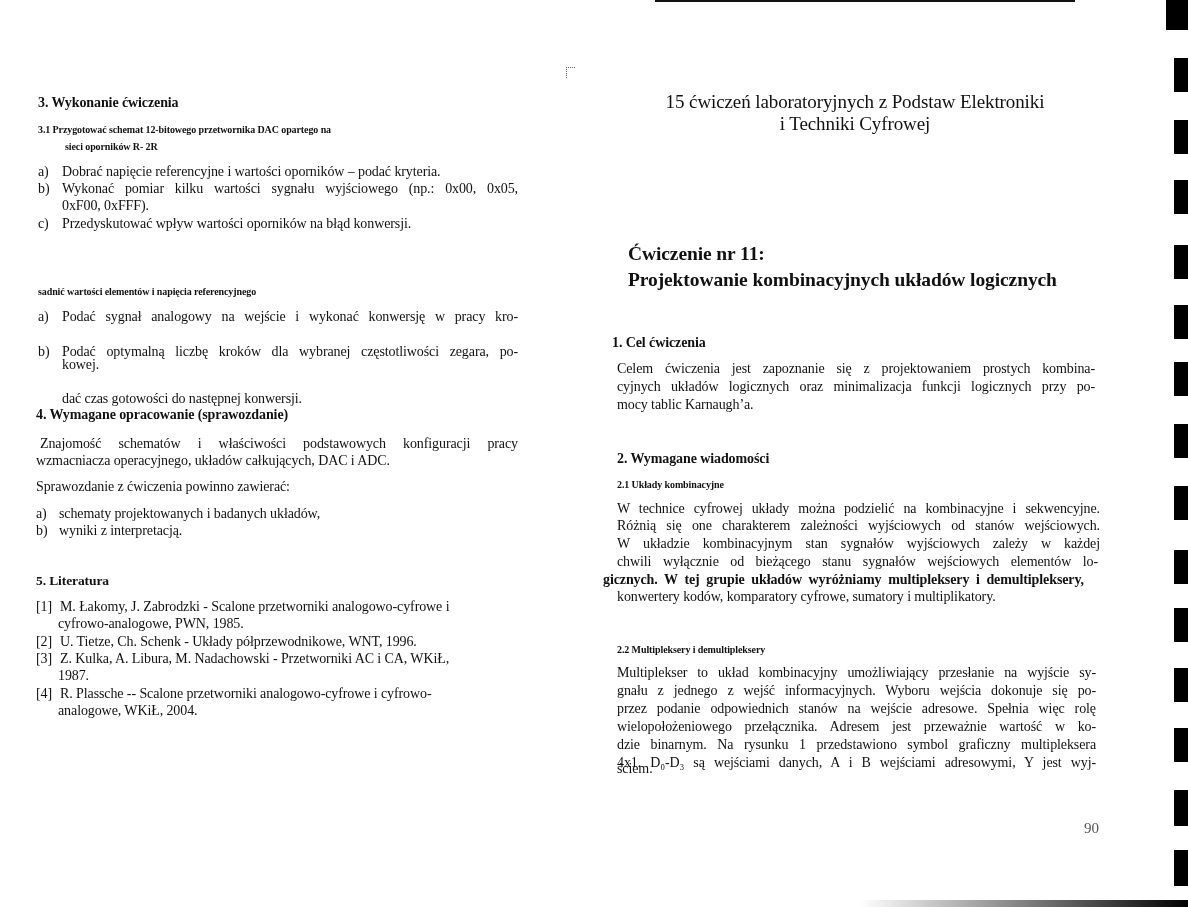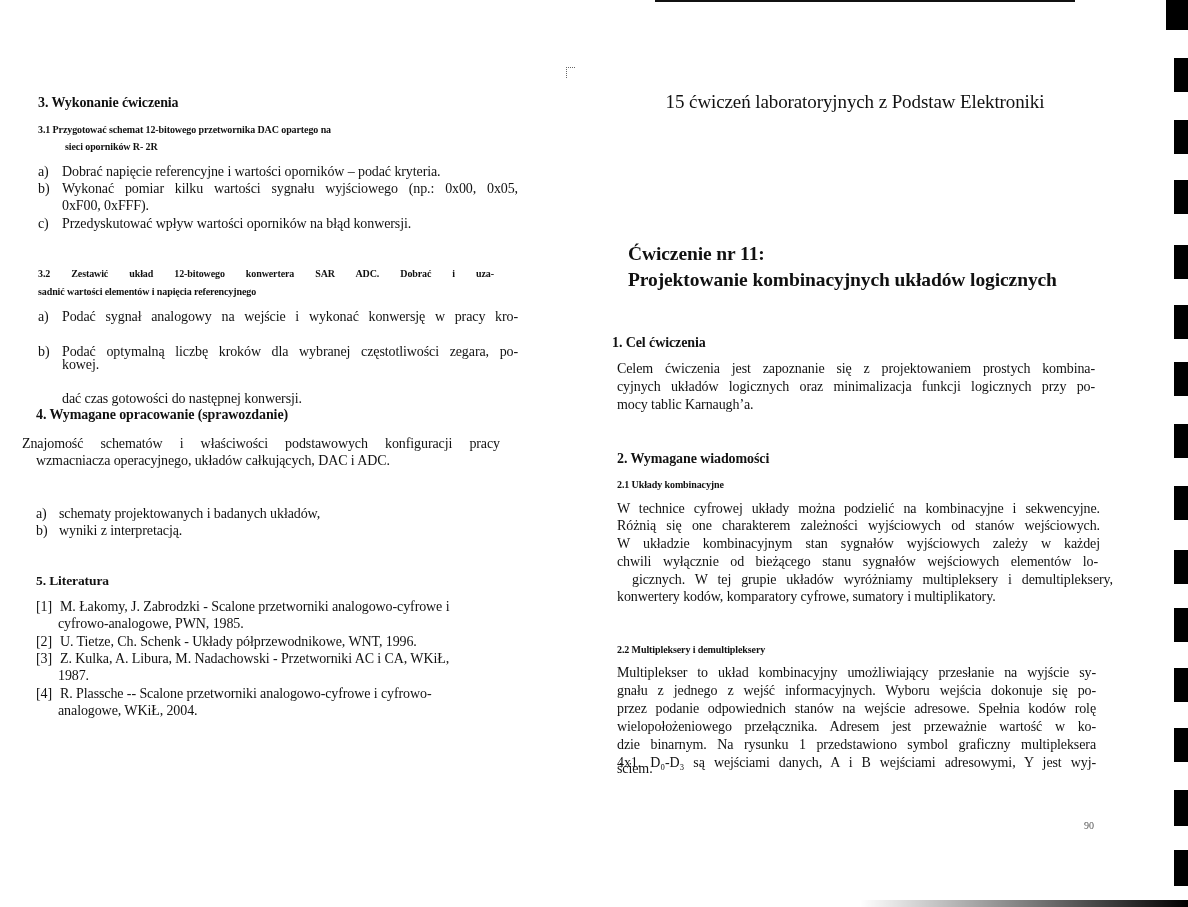--- a/index.html
+++ b/index.html
@@ -77,21 +77,21 @@
       position: absolute;
       left: 566px;
       top: 67px;
       width: 8px;
       height: 10px;
       border-top: 1px dotted #666;
       border-left: 1px dotted #666;
     }
     .page-number {
       position: absolute;
-      font-size: 10px;
+      font-size: 15px;
       color: #555;
     }
   </style>
 </head>
 <body>
 
 <div id="left-page" class="page">
 
   <div class="line h-sec" style="left:38px; top:94px;">3. Wykonanie ćwiczenia</div>
 
@@ -105,46 +105,44 @@
     <div class="line" style="left:38px; top:180px;">b)</div>
     <div class="line" style="left:62px; top:180px; width:456px;">
       <span class="justify">Wykonać pomiar kilku wartości sygnału wyjściowego (np.: 0x00, 0x05,</span>
     </div>
     <div class="line" style="left:62px; top:197px;">0xF00, 0xFFF).</div>
 
     <div class="line" style="left:38px; top:215px;">c)</div>
     <div class="line" style="left:62px; top:215px;">Przedyskutować wpływ wartości oporników na błąd konwersji.</div>
   </div>
 
-  <div class="line h-sub" style="left:38px; top:265px; width:456px;">
-    <span class="justify">3.2 Zestawić układ 12-bitowego konwertera SAR ADC. Dobrać i uza-</span>
-  </div>
   <div class="line h-sub" style="left:38px; top:283px;">sadnić wartości elementów i napięcia referencyjnego</div>
 
   <div>
     <div class="line" style="left:38px; top:308px;">a)</div>
     <div class="line" style="left:62px; top:308px; width:456px;">
       <span class="justify">Podać sygnał analogowy na wejście i wykonać konwersję w pracy kro-</span>
     </div>
     <div class="line" style="left:62px; top:325px;margin-top:31px;">kowej.</div>
 
     <div class="line" style="left:38px; top:343px;">b)</div>
     <div class="line" style="left:62px; top:343px; width:456px;">
       <span class="justify">Podać optymalną liczbę kroków dla wybranej częstotliwości zegara, po-</span>
     </div>
     <div class="line" style="left:62px; top:350px;margin-top:40px;">dać czas gotowości do następnej konwersji.</div>
   </div>
 
   <div class="line h-sec" style="left:36px; top:406px;">4. Wymagane opracowanie (sprawozdanie)</div>
 
-  <div class="line" style="left:22px; top:435px; width:478px;">
+  <div class="line" style="left:40px; top:435px; width:478px;">
     <span class="justify">Znajomość schematów i właściwości podstawowych konfiguracji pracy</span>
   </div>
   <div class="line" style="left:36px; top:452px;">wzmacniacza operacyjnego, układów całkujących, DAC i ADC.</div>
 
+  <div class="line" style="left:36px; top:478px;">Sprawozdanie z ćwiczenia powinno zawierać:</div>
 
   <div>
     <div class="line" style="left:36px; top:505px;">a)</div>
     <div class="line" style="left:59px; top:505px;">schematy projektowanych i badanych układów,</div>
     <div class="line" style="left:36px; top:522px;">b)</div>
     <div class="line" style="left:59px; top:522px;">wyniki  z interpretacją.</div>
   </div>
 
   <div class="line h-sec" style="left:36px; top:572px; font-size:13.5px;">5. Literatura</div>
 
@@ -162,20 +160,21 @@
 
     <div class="line" style="left:36px; top:685px;">[4]</div>
     <div class="line" style="left:60px; top:685px;">R. Plassche -- Scalone przetworniki analogowo-cyfrowe i cyfrowo-</div>
     <div class="line" style="left:58px; top:702px;">analogowe, WKiŁ, 2004.</div>
   </div>
 </div>
 
 <div id="right-page" class="page">
 
   <div class="line header-title" style="top:90px;">15 ćwiczeń laboratoryjnych z Podstaw Elektroniki</div>
+  <div class="line header-title" style="top:112px;">i Techniki Cyfrowej</div>
 
   <div class="line ex-title" style="left:68px; top:242px;">Ćwiczenie nr 11:</div>
   <div class="line ex-title" style="left:68px; top:268px;">Projektowanie kombinacyjnych układów logicznych</div>
 
   <div class="line h-sec" style="left:52px; top:334px;">1. Cel ćwiczenia</div>
   <div>
     <div class="line" style="left:57px; top:360px; width:478px;">
         <span class="justify">Celem ćwiczenia jest zapoznanie się z projektowaniem prostych kombina-</span>
       </div>
     <div class="line" style="left:57px; top:378px; width:478px;">
@@ -193,37 +192,37 @@
       </div>
     <div class="line" style="left:57px; top:517px; width:483px;">
         <span class="justify">Różnią się one charakterem zależności wyjściowych od stanów wejściowych.</span>
       </div>
     <div class="line" style="left:57px; top:535px; width:483px;">
         <span class="justify">W układzie kombinacyjnym stan sygnałów wyjściowych zależy w każdej</span>
       </div>
     <div class="line" style="left:57px; top:553px; width:481px;">
         <span class="justify">chwili wyłącznie od bieżącego stanu sygnałów wejściowych elementów lo-</span>
       </div>
-    <div class="line" style="left:72px; top:571px; width:481px;">
+    <div class="line" style="left:43px; top:571px; width:481px;font-weight:bold;">
         <span class="justify">gicznych. W tej grupie układów wyróżniamy multipleksery i demultipleksery,</span>
       </div>
     <div class="line" style="left:57px; top:588px;">konwertery kodów, komparatory cyfrowe, sumatory i multiplikatory.</div>
   </div>
 
   <div class="line h-sub" style="left:57px; top:641px;">2.2 Multipleksery i demultipleksery</div>
 
   <div>
     <div class="line" style="left:57px; top:664px; width:479px;">
         <span class="justify">Multiplekser to układ kombinacyjny umożliwiający przesłanie na wyjście sy-</span>
       </div>
     <div class="line" style="left:57px; top:682px; width:479px;">
         <span class="justify">gnału z jednego z wejść informacyjnych. Wyboru wejścia dokonuje się po-</span>
       </div>
     <div class="line" style="left:57px; top:700px; width:479px;">
-        <span class="justify">przez podanie odpowiednich stanów na wejście adresowe. Spełnia kodów rolę</span>
+        <span class="justify">przez podanie odpowiednich stanów na wejście adresowe. Spełnia więc rolę</span>
       </div>
     <div class="line" style="left:57px; top:718px; width:479px;">
         <span class="justify">wielopołożeniowego przełącznika. Adresem jest przeważnie wartość w ko-</span>
       </div>
     <div class="line" style="left:57px; top:736px; width:479px;">
         <span class="justify">dzie binarnym. Na rysunku 1 przedstawiono symbol graficzny multipleksera</span>
       </div>
     <div class="line" style="left:57px; top:754px; width:479px;">
         <span class="justify">4x1. D₀-D₃ są wejściami danych, A i B wejściami adresowymi, Y jest wyj-</span>
       </div>

